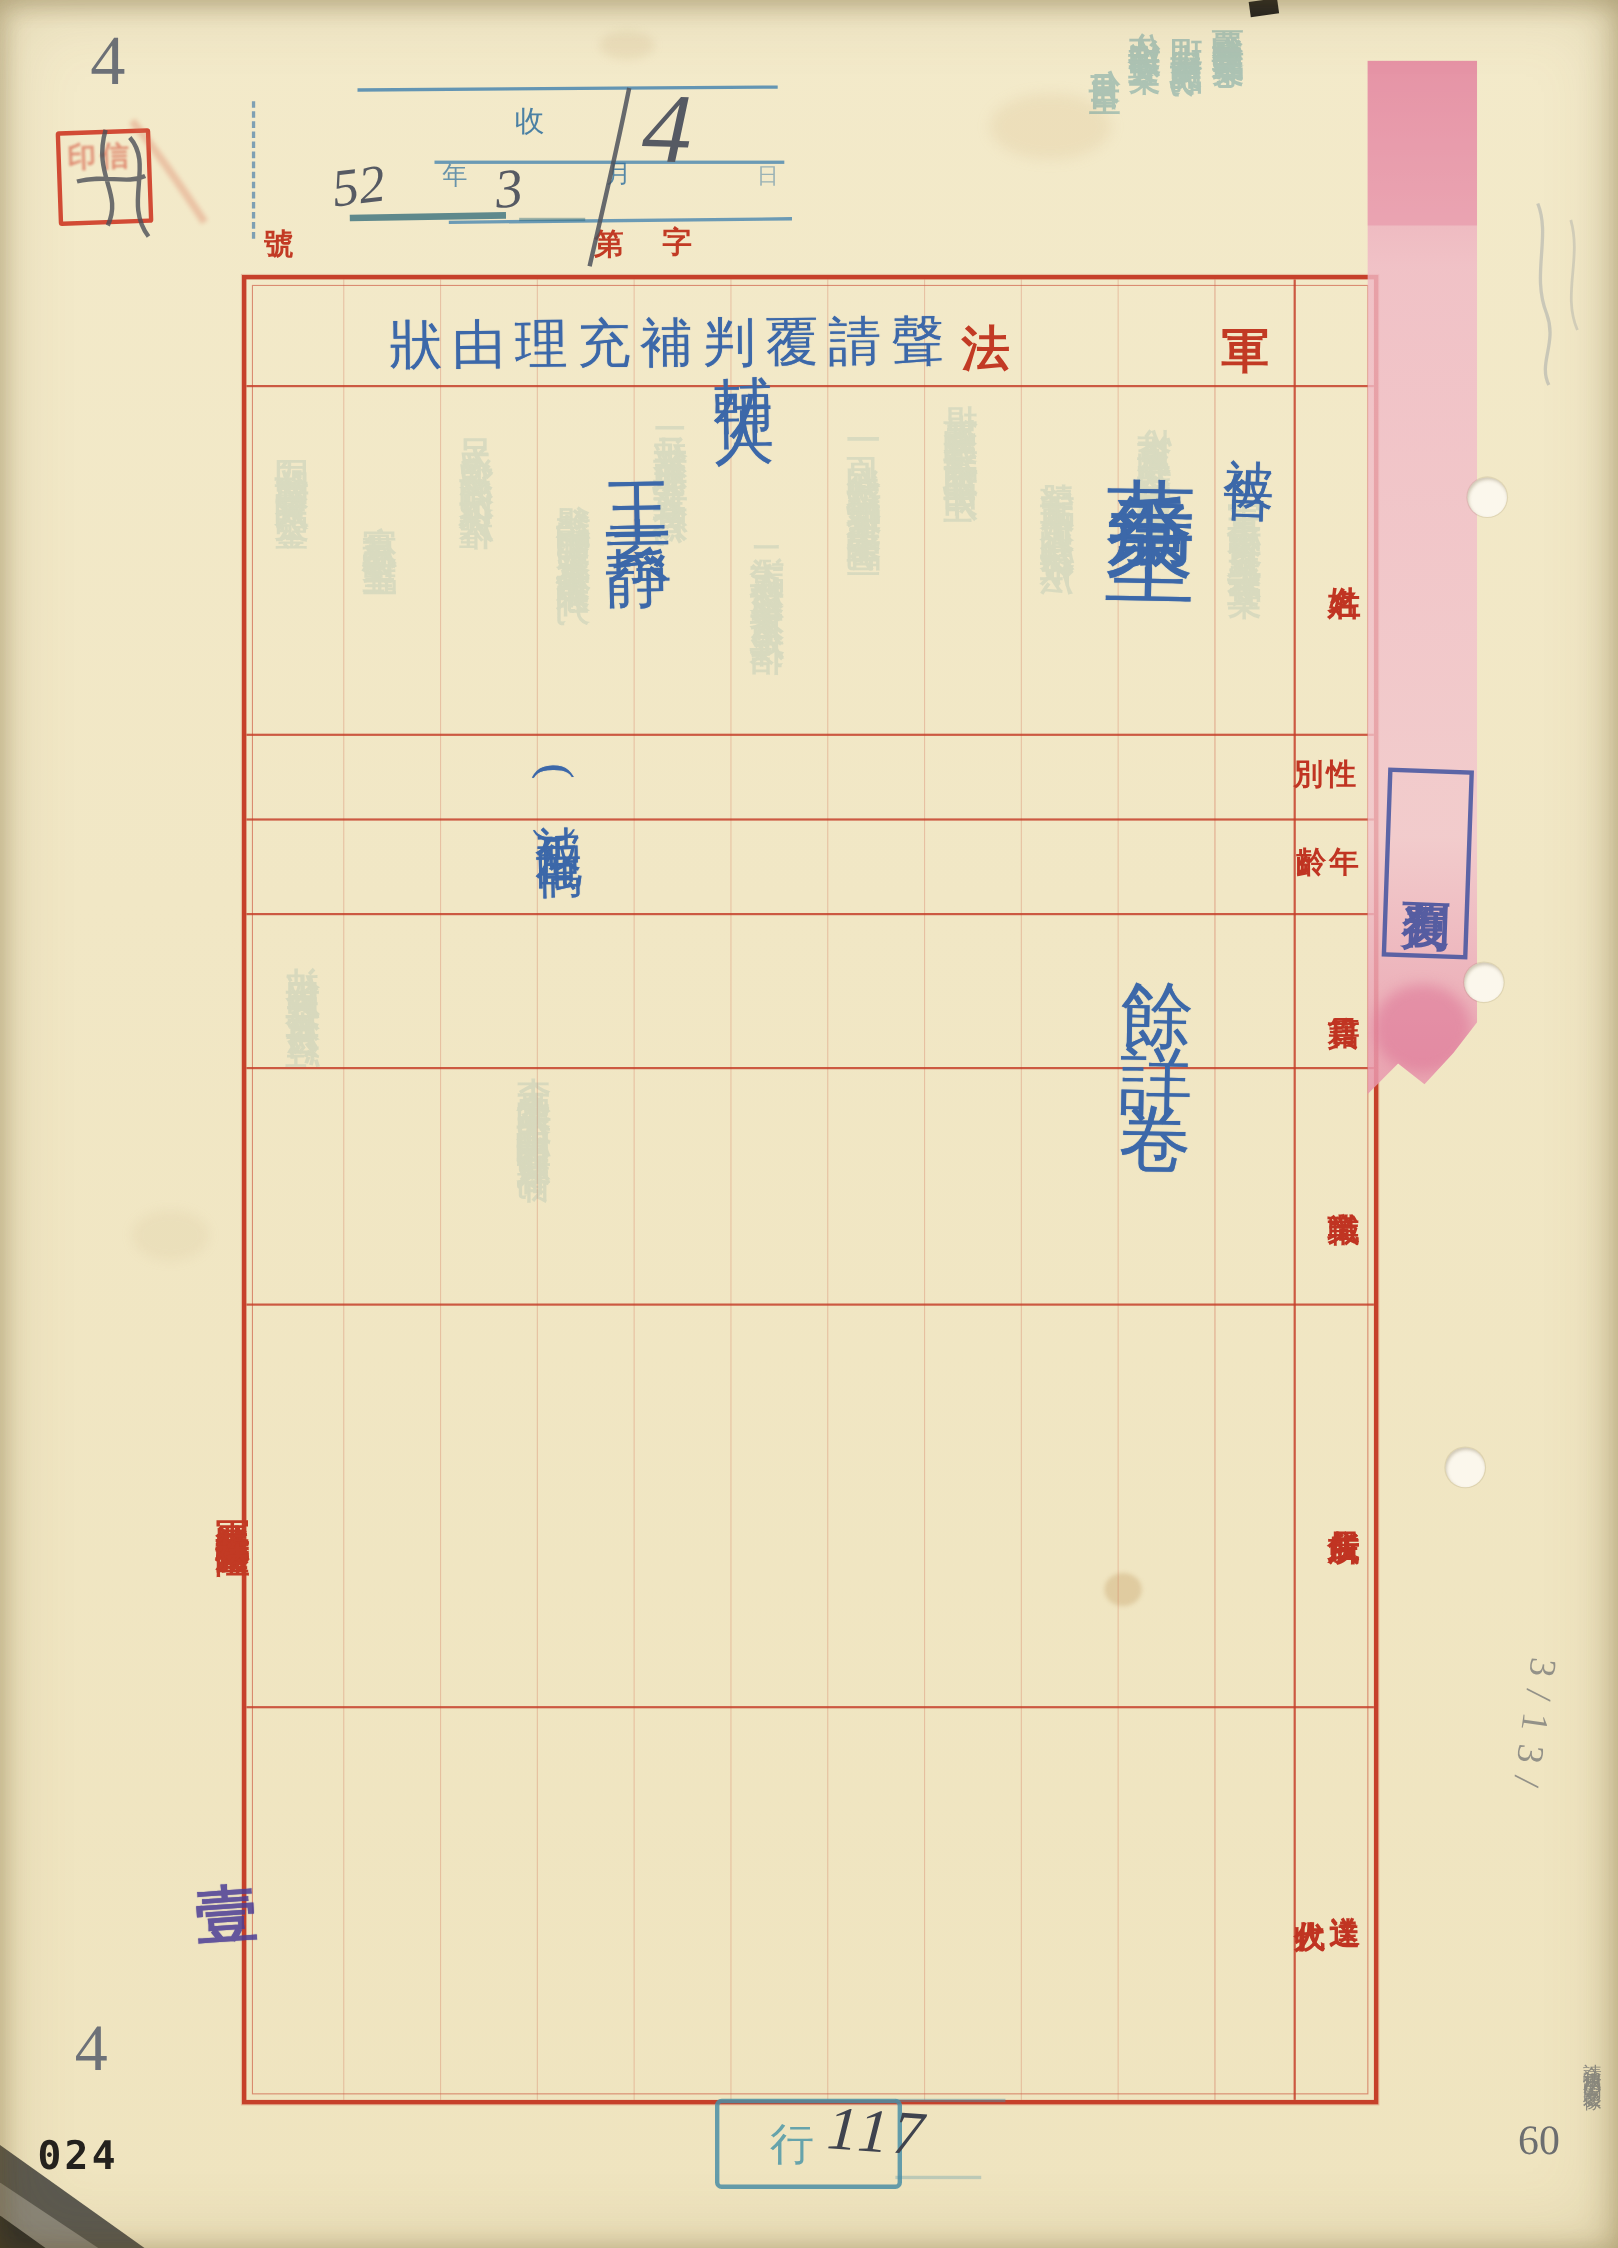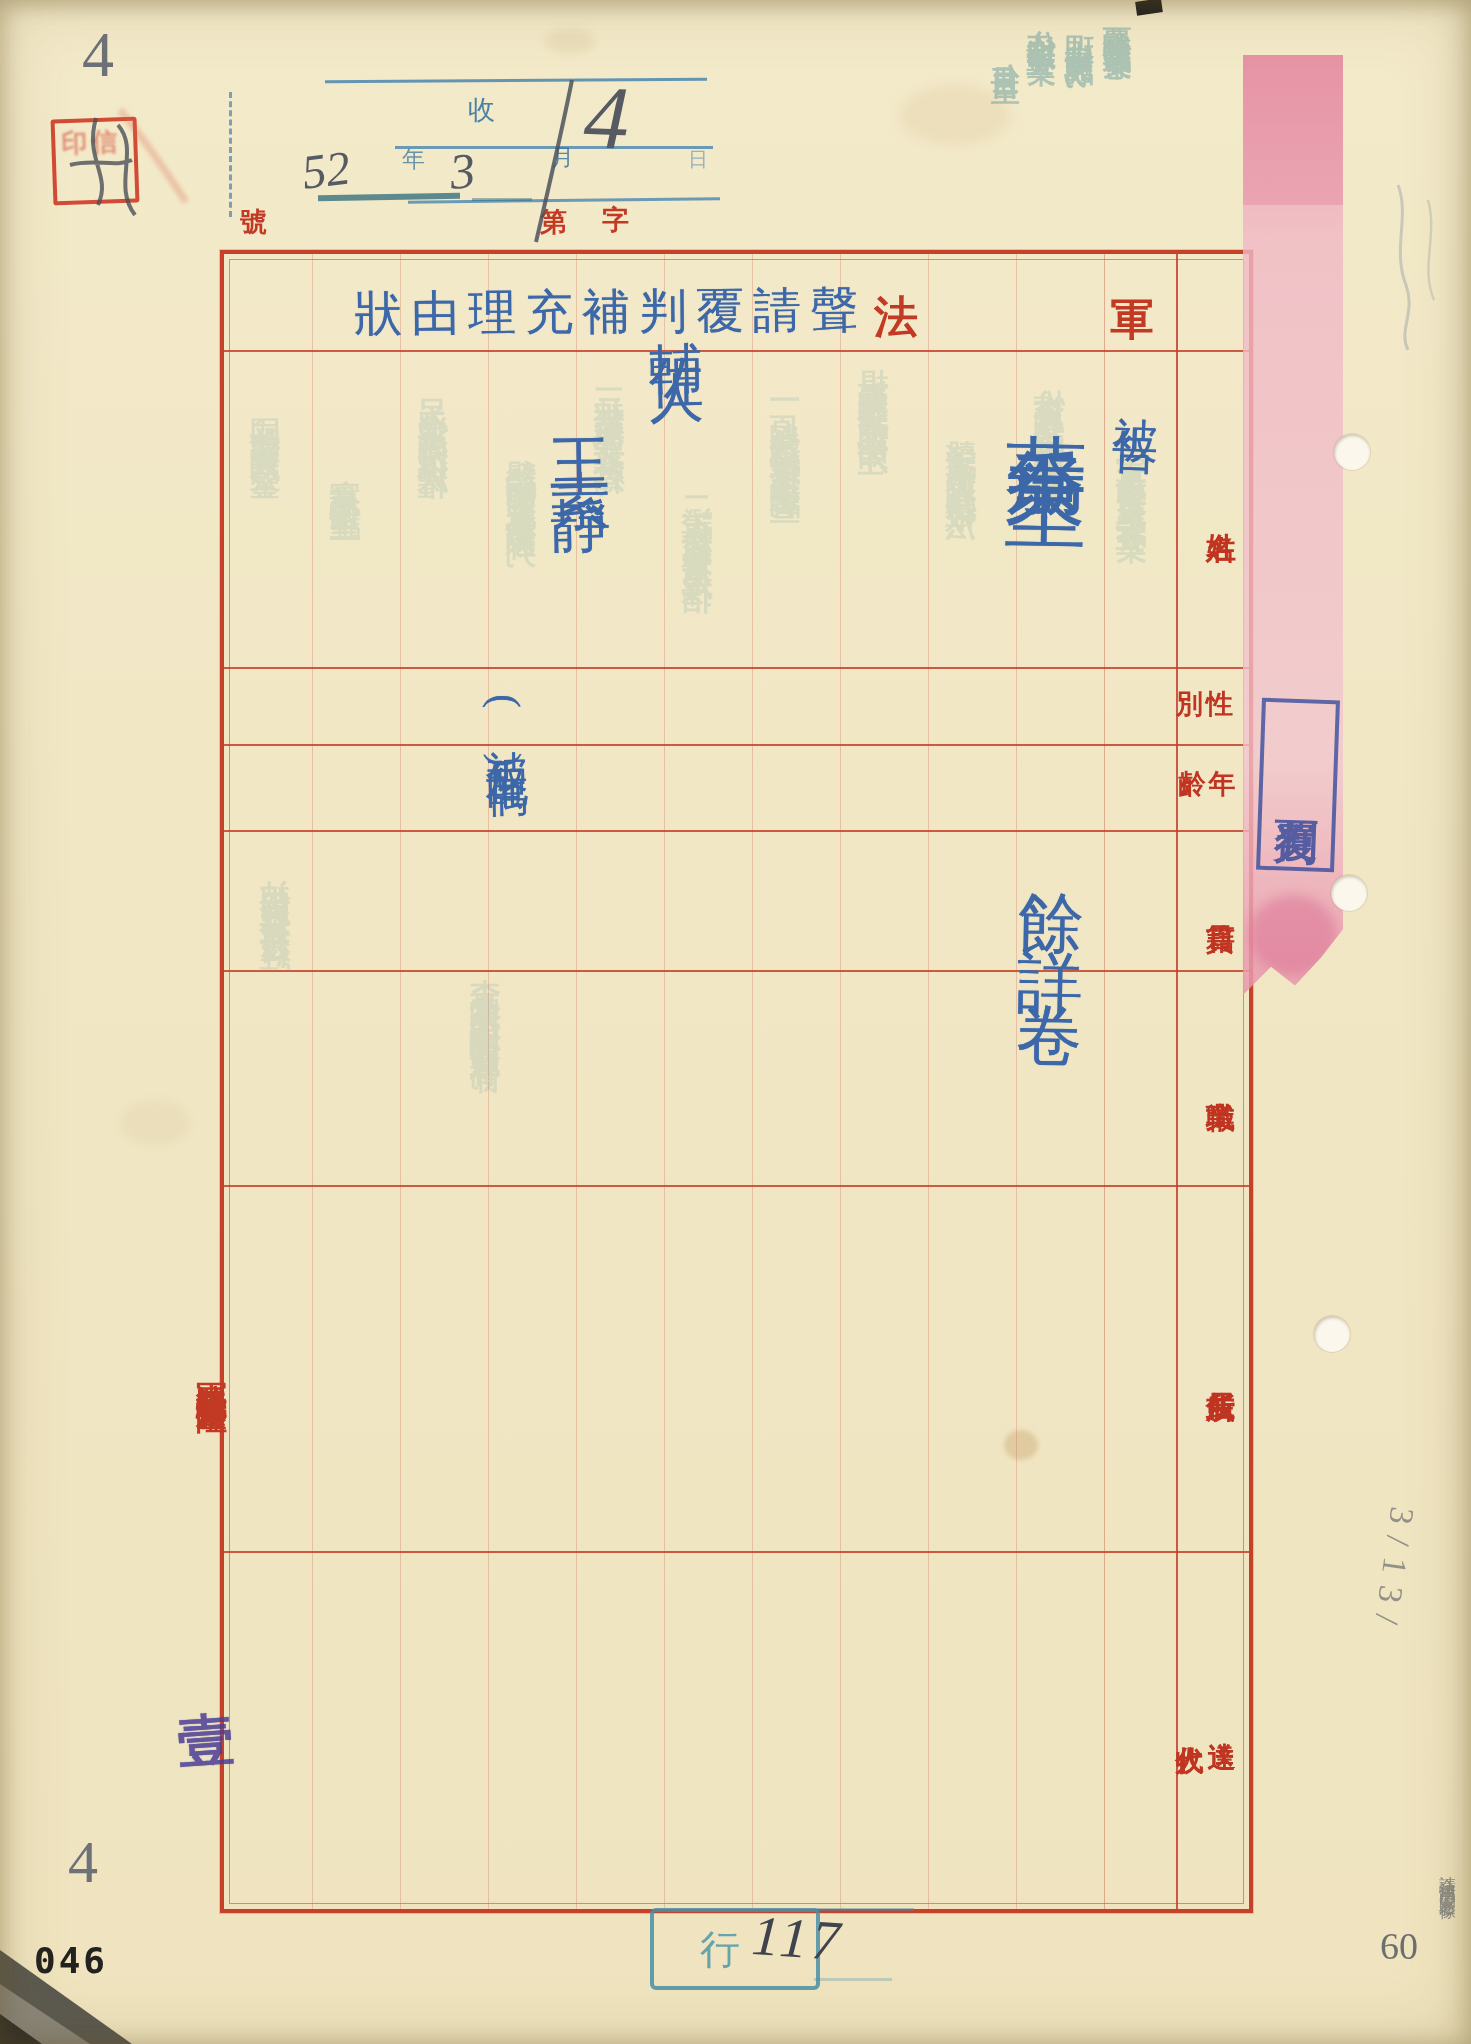--- a/index.html
+++ b/index.html
@@ -155,21 +155,21 @@
 
   <div>
     <div class="abs" style="left:650px;top:1908px;width:162px;height:74px;border:4px solid #4a8fa6;border-radius:6px;opacity:.85;"></div>
     <div class="abs" style="left:814px;top:1908px;width:100px;height:3px;background:#4a8fa6;opacity:.45;"></div>
     <div class="abs" style="left:814px;top:1978px;width:78px;height:3px;background:#4a8fa6;opacity:.3;"></div>
     <div class="abs" style="left:700px;top:1922px;font-size:40px;color:#4f98a8;opacity:.85;">行</div>
     <div class="abs pencil" style="left:752px;top:1906px;font-size:56px;transform:rotate(4deg);letter-spacing:4px;color:#3f434e;">117</div>
   </div>
 
   <div class="abs" style="left:68px;top:1828px;font-size:60px;color:#6d7178;">4</div>
-  <div class="abs" style="left:34px;top:1940px;font-size:36px;font-weight:bold;letter-spacing:3px;color:#24221e;font-family:'DejaVu Sans Mono',monospace;">046</div>
+  <div class="abs" style="left:34px;top:1940px;font-size:36px;font-weight:bold;letter-spacing:3px;color:#24221e;font-family:'DejaVu Sans Mono',monospace;">024</div>
 
   <div class="abs" style="left:0;top:1950px;width:132px;height:94px;background:#5b5950;clip-path:polygon(0 0,100% 100%,0 100%);"></div>
   <div class="abs" style="left:0;top:1984px;width:90px;height:60px;background:#8a867a;clip-path:polygon(0 0,100% 100%,0 100%);"></div>
   <div class="abs" style="left:0;top:2014px;width:42px;height:30px;background:#2f2e2a;clip-path:polygon(0 0,100% 100%,0 100%);"></div>
 
   <div class="abs pencil" style="left:1380px;top:1924px;font-size:38px;font-style:normal;opacity:.85;">60</div>
   <div class="abs v" style="left:1436px;top:1862px;font-size:17px;letter-spacing:3px;color:#8d8d86;">請合法使用公開之影像</div>
 
   <svg class="abs" width="1471" height="2044" style="left:0;top:0;pointer-events:none;">
 

